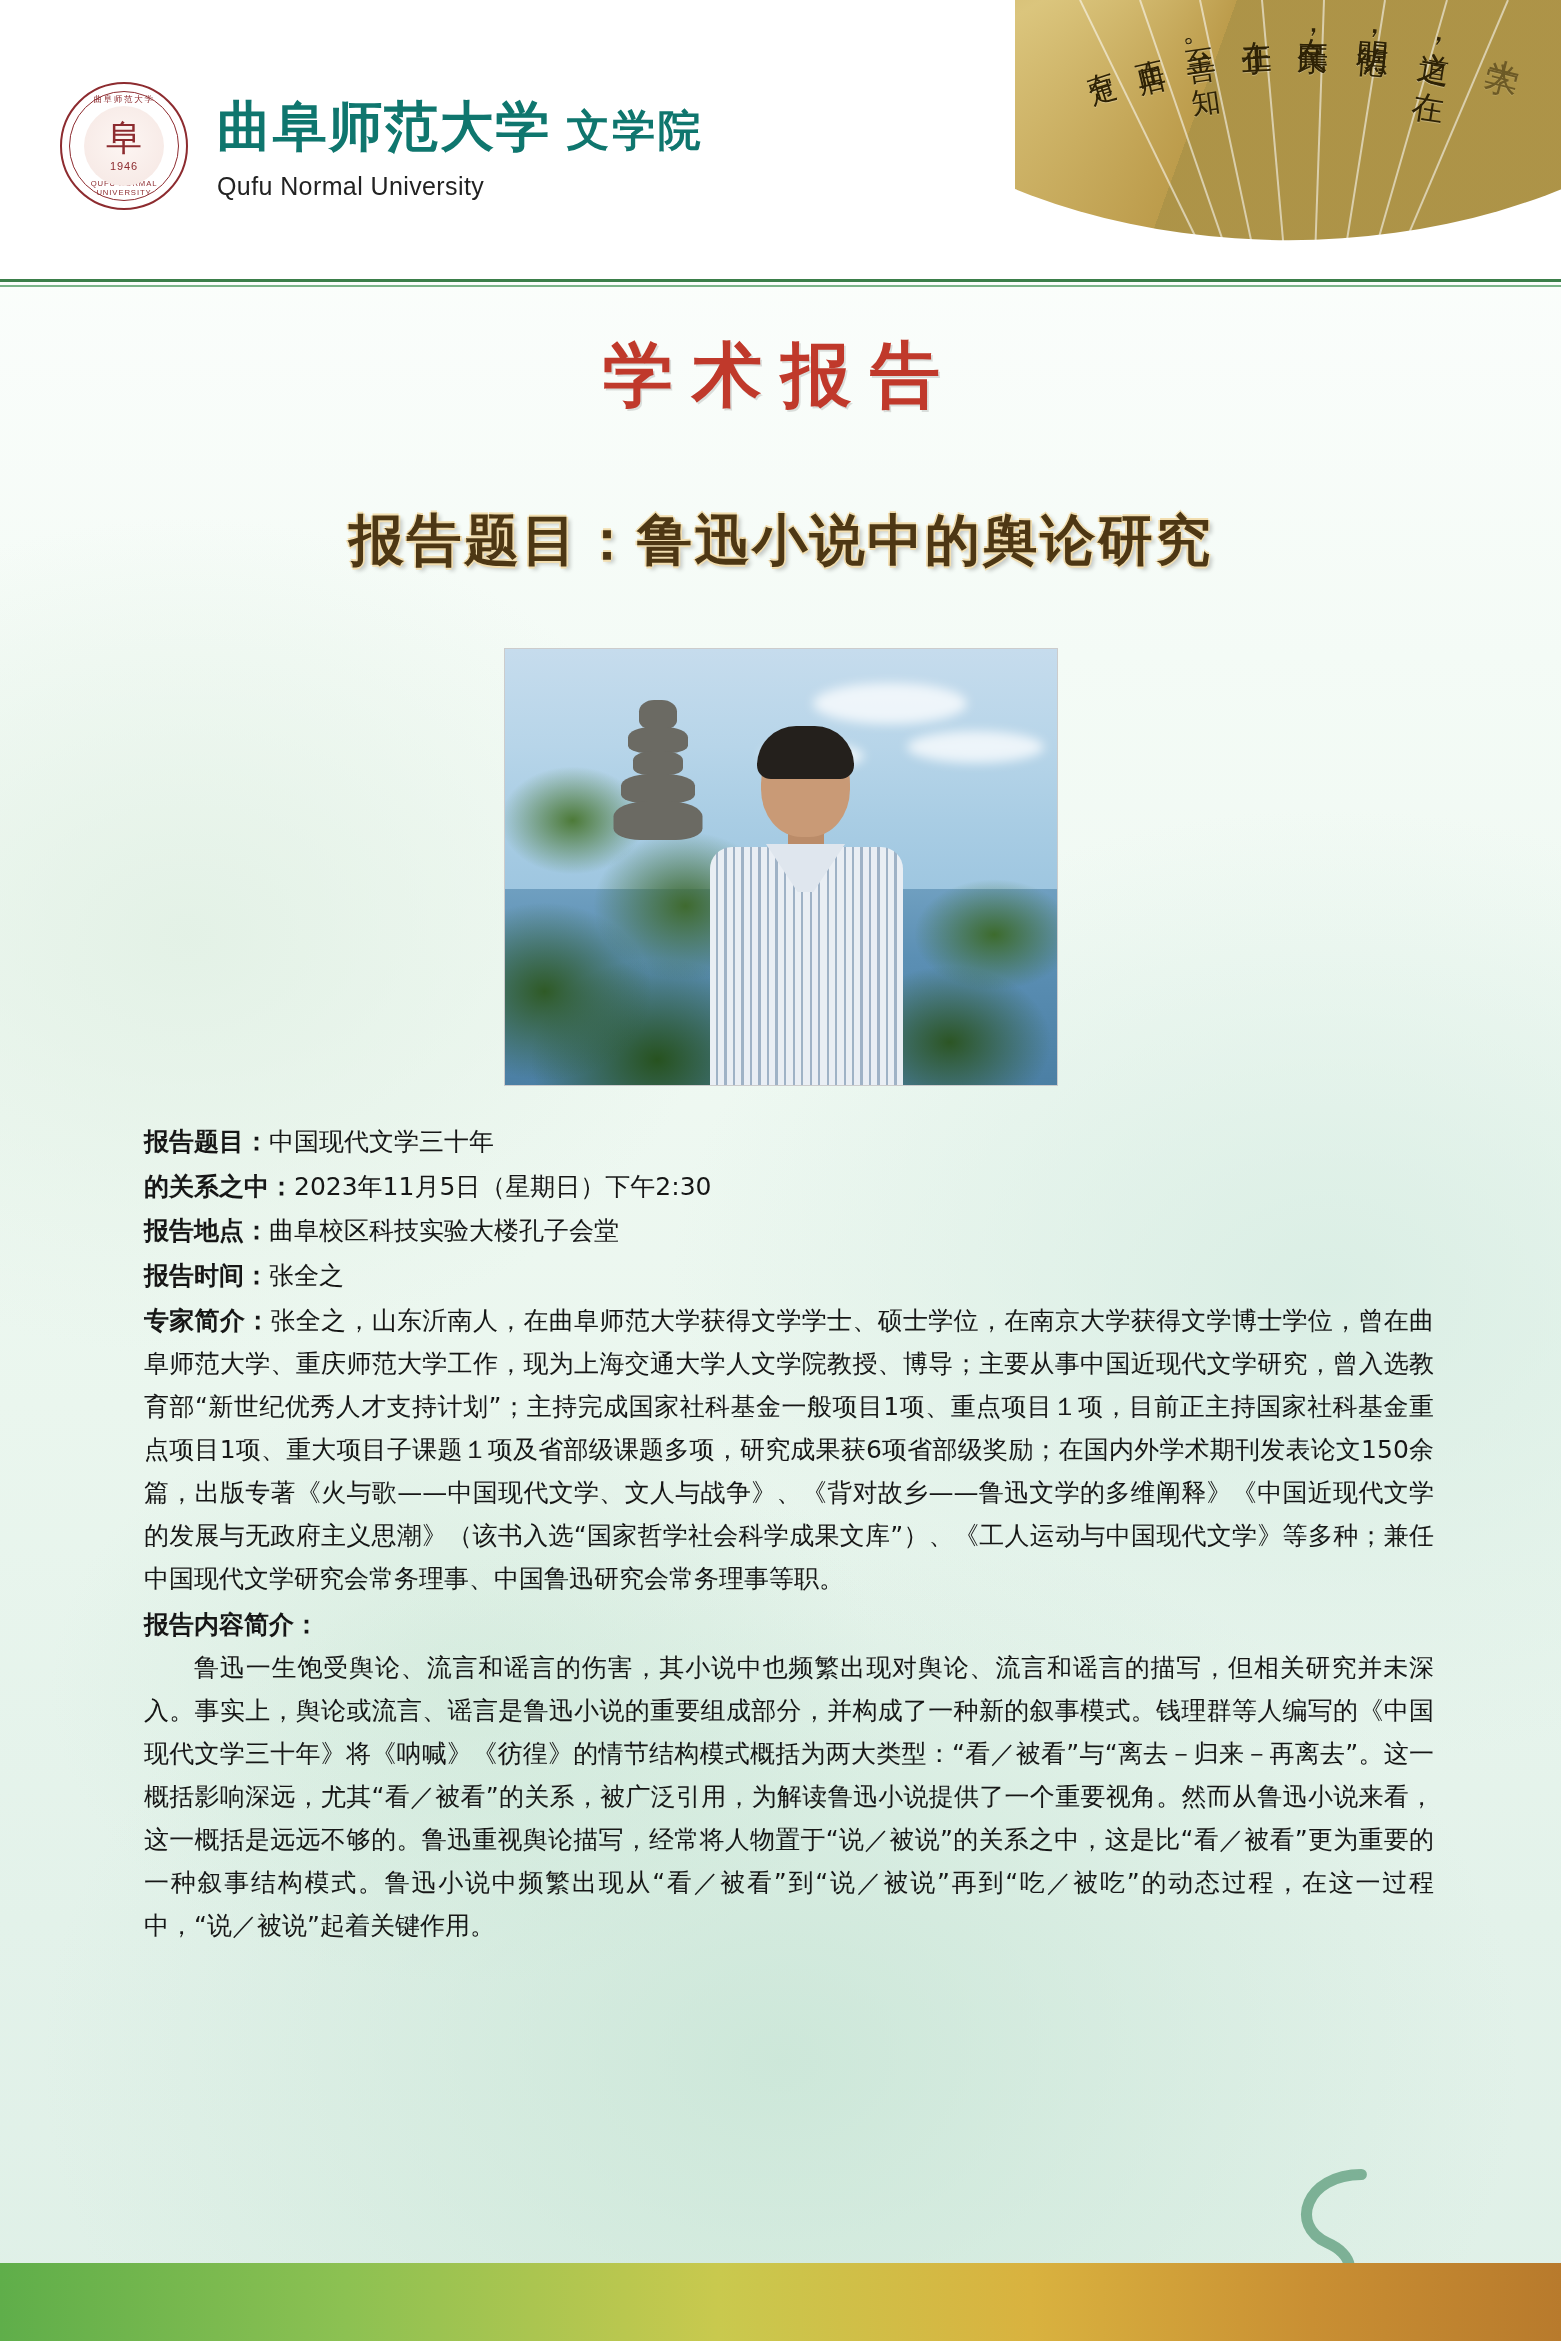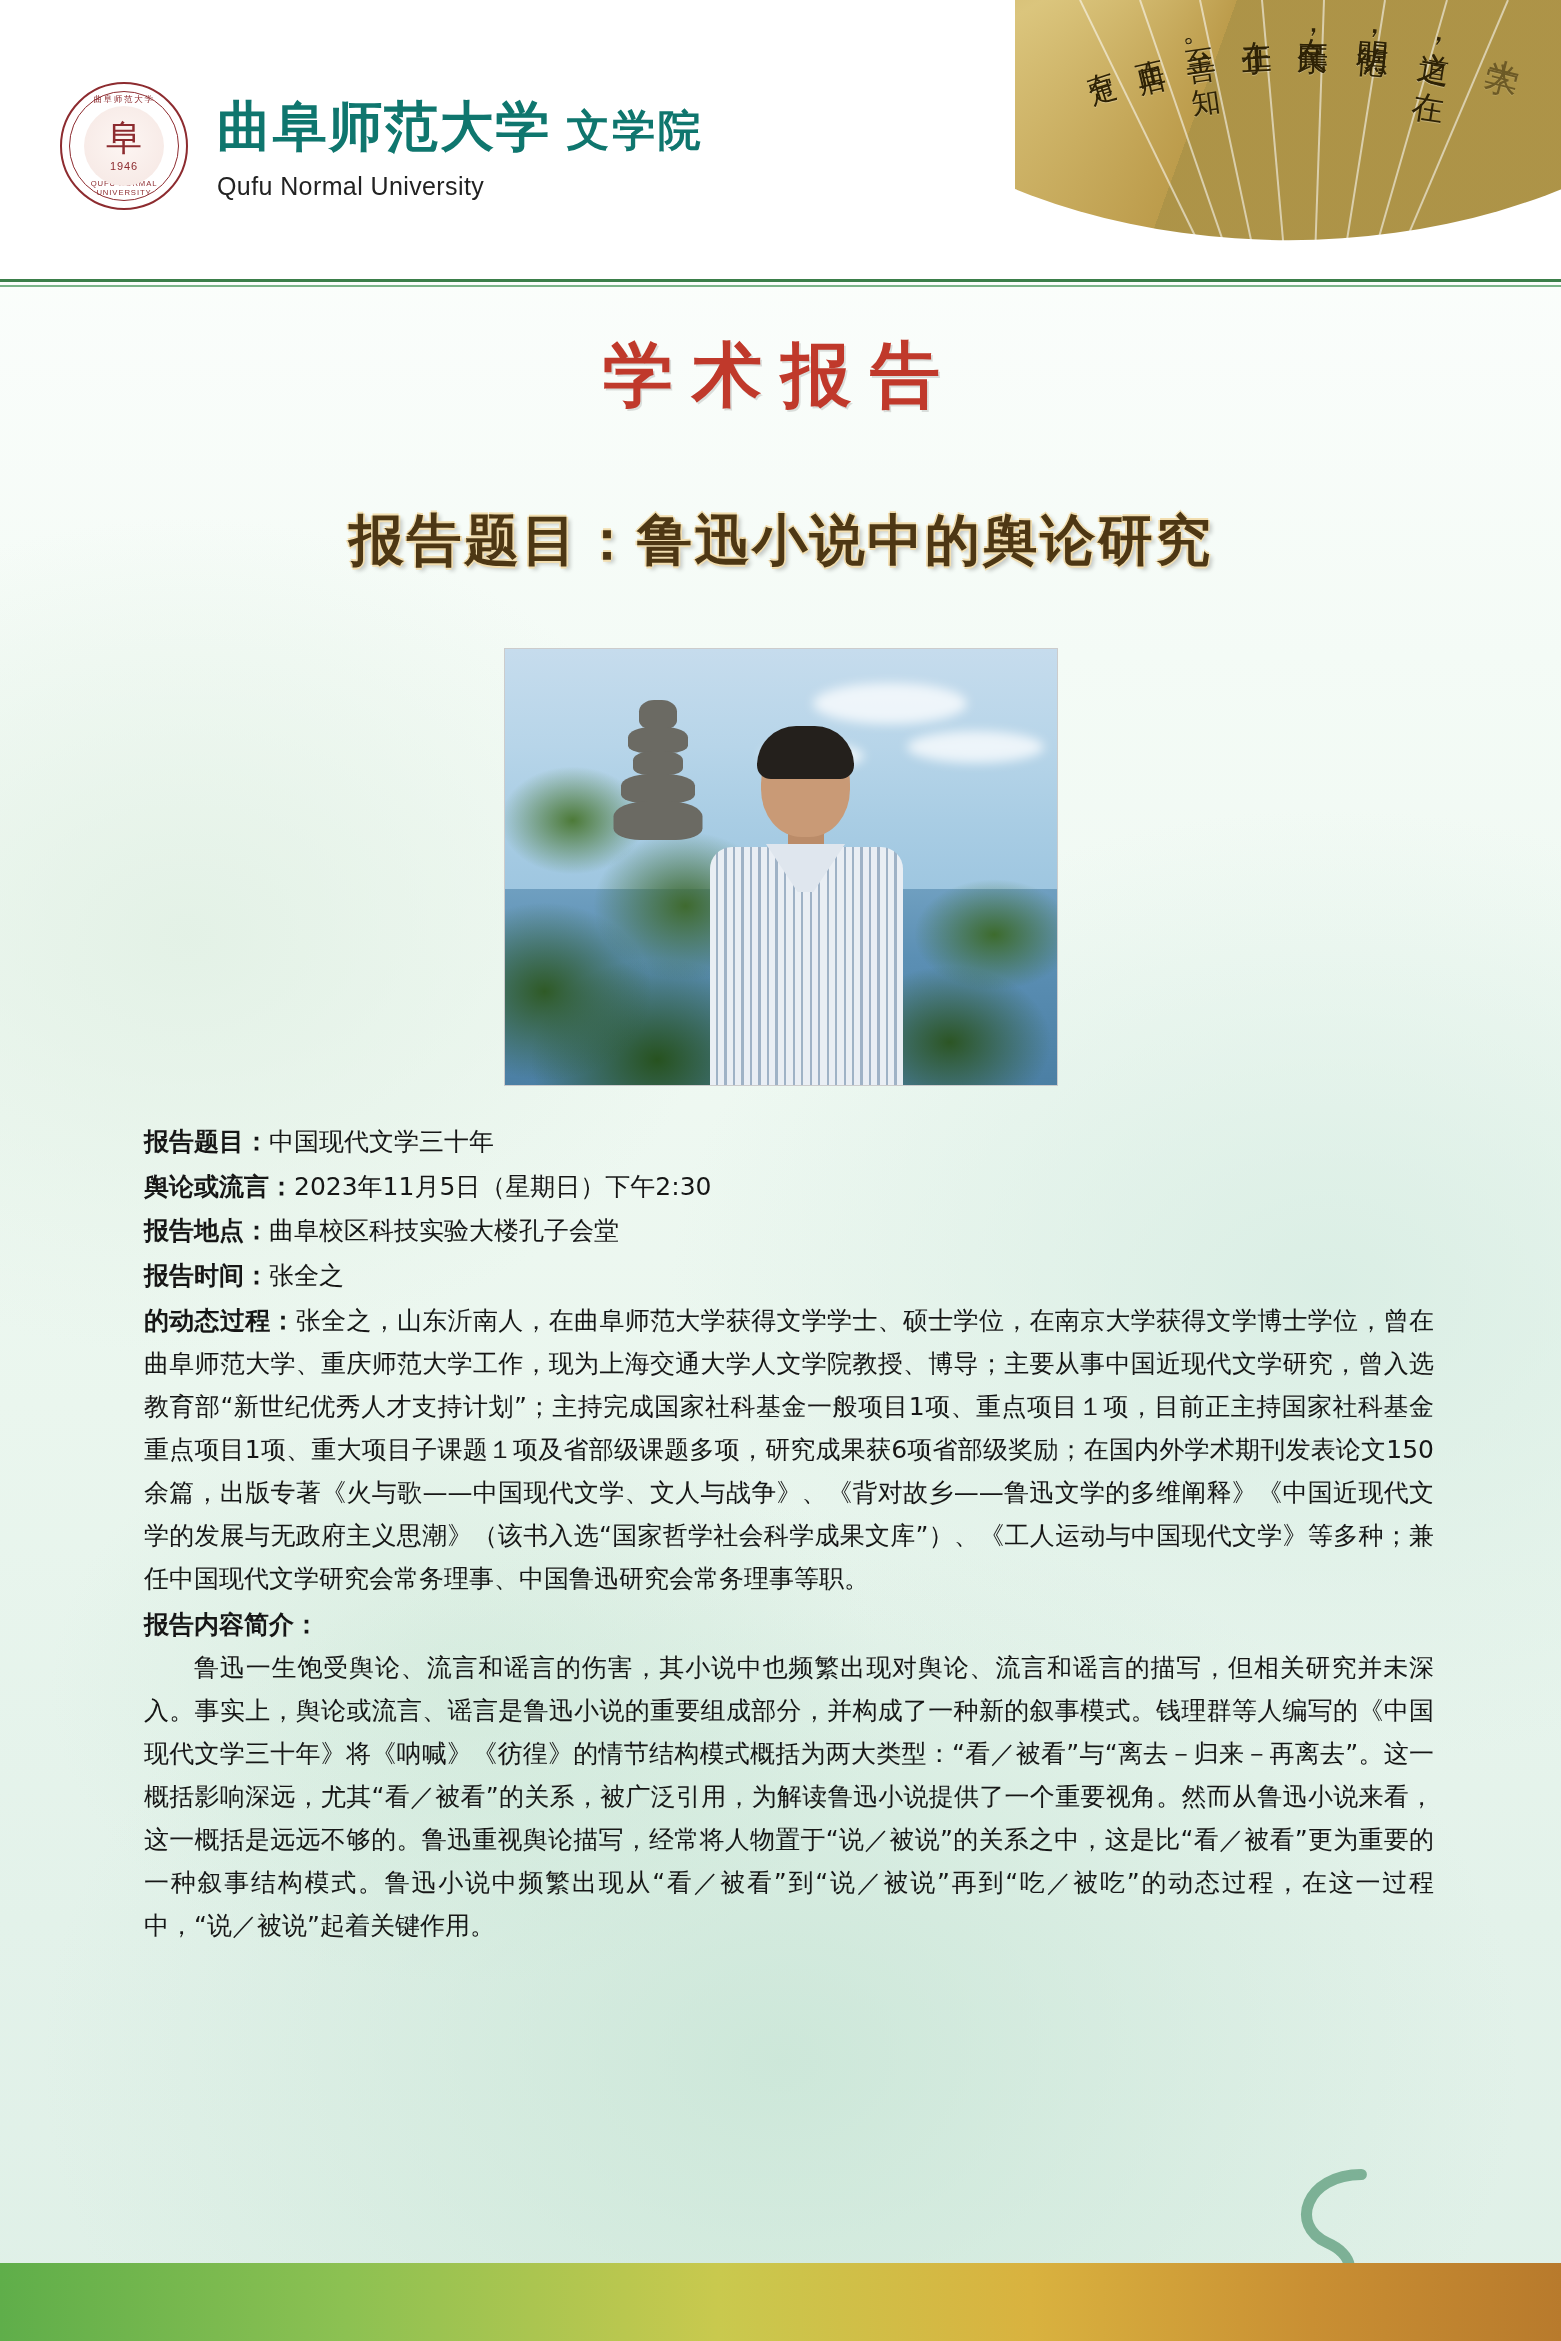--- a/index.html
+++ b/index.html
@@ -394,32 +394,32 @@
     </div>
   </div>
 
   <div class="content">
 
     <div class="row">
       <span class="lbl">报告题目：</span><span>中国现代文学三十年</span>
     </div>
 
     <div class="row">
-      <span class="lbl">舆论或流言：</span><span>2023年11月5日（星期日）下午2:30</span>
+      <span class="lbl">的关系之中：</span><span>2023年11月5日（星期日）下午2:30</span>
     </div>
 
     <div class="row">
       <span class="lbl">报告地点：</span><span>曲阜校区科技实验大楼孔子会堂</span>
     </div>
 
     <div class="row">
       <span class="lbl">报告时间：</span><span>张全之</span>
     </div>
 
-    <p class="para"><span class="lbl">的动态过程：</span><span>张全之，山东沂南人，在曲阜师范大学获得文学学士、硕士学位，在南京大学获得文学博士学位，曾在曲阜师范大学、重庆师范大学工作，现为上海交通大学人文学院教授、博导；主要从事中国近现代文学研究，曾入选教育部“新世纪优秀人才支持计划”；主持完成国家社科基金一般项目1项、重点项目１项，目前正主持国家社科基金重点项目1项、重大项目子课题１项及省部级课题多项，研究成果获6项省部级奖励；在国内外学术期刊发表论文150余篇，出版专著《火与歌——中国现代文学、文人与战争》、《背对故乡——鲁迅文学的多维阐释》《中国近现代文学的发展与无政府主义思潮》（该书入选“国家哲学社会科学成果文库”）、《工人运动与中国现代文学》等多种；兼任中国现代文学研究会常务理事、中国鲁迅研究会常务理事等职。</span></p>
+    <p class="para"><span class="lbl">专家简介：</span><span>张全之，山东沂南人，在曲阜师范大学获得文学学士、硕士学位，在南京大学获得文学博士学位，曾在曲阜师范大学、重庆师范大学工作，现为上海交通大学人文学院教授、博导；主要从事中国近现代文学研究，曾入选教育部“新世纪优秀人才支持计划”；主持完成国家社科基金一般项目1项、重点项目１项，目前正主持国家社科基金重点项目1项、重大项目子课题１项及省部级课题多项，研究成果获6项省部级奖励；在国内外学术期刊发表论文150余篇，出版专著《火与歌——中国现代文学、文人与战争》、《背对故乡——鲁迅文学的多维阐释》《中国近现代文学的发展与无政府主义思潮》（该书入选“国家哲学社会科学成果文库”）、《工人运动与中国现代文学》等多种；兼任中国现代文学研究会常务理事、中国鲁迅研究会常务理事等职。</span></p>
 
     <div class="section-head">报告内容简介：</div>
 
     <p class="para para-indent">鲁迅一生饱受舆论、流言和谣言的伤害，其小说中也频繁出现对舆论、流言和谣言的描写，但相关研究并未深入。事实上，舆论或流言、谣言是鲁迅小说的重要组成部分，并构成了一种新的叙事模式。钱理群等人编写的《中国现代文学三十年》将《呐喊》《彷徨》的情节结构模式概括为两大类型：“看／被看”与“离去－归来－再离去”。这一概括影响深远，尤其“看／被看”的关系，被广泛引用，为解读鲁迅小说提供了一个重要视角。然而从鲁迅小说来看，这一概括是远远不够的。鲁迅重视舆论描写，经常将人物置于“说／被说”的关系之中，这是比“看／被看”更为重要的一种叙事结构模式。鲁迅小说中频繁出现从“看／被看”到“说／被说”再到“吃／被吃”的动态过程，在这一过程中，“说／被说”起着关键作用。</p>
   </div>
 
   <div class="footer-swirl">
     <svg viewBox="0 0 120 150" xmlns="http://www.w3.org/2000/svg">
       <path d="M95 10 C30 10, 10 70, 55 90 C85 103, 92 130, 60 142" fill="none" stroke="currentColor" stroke-width="13" stroke-linecap="round"></path>
     </svg>

